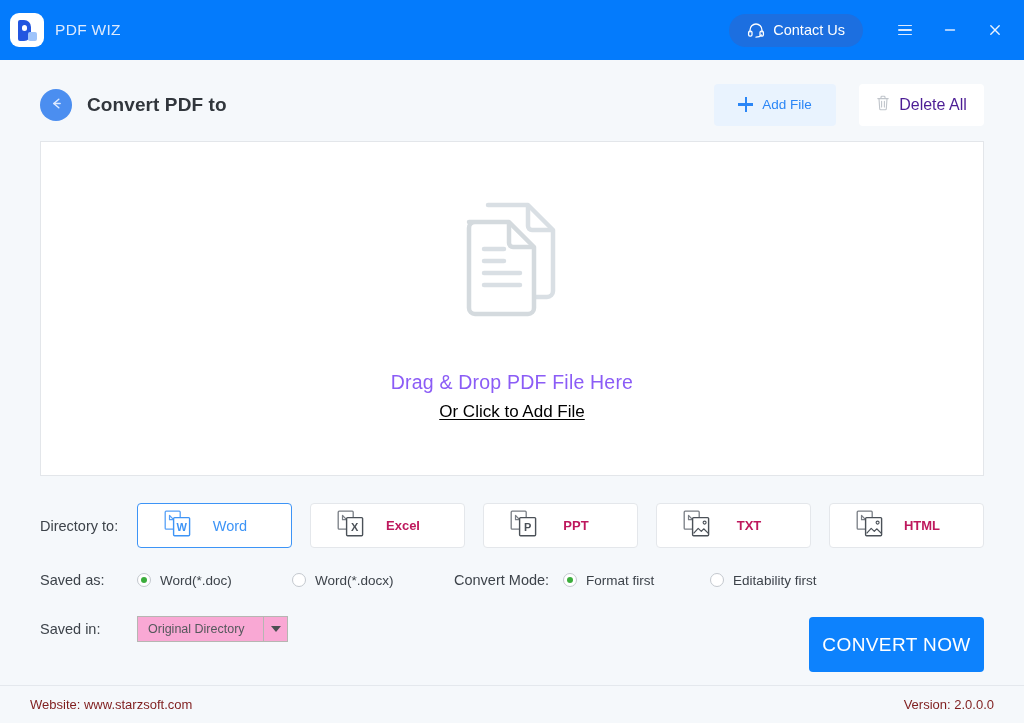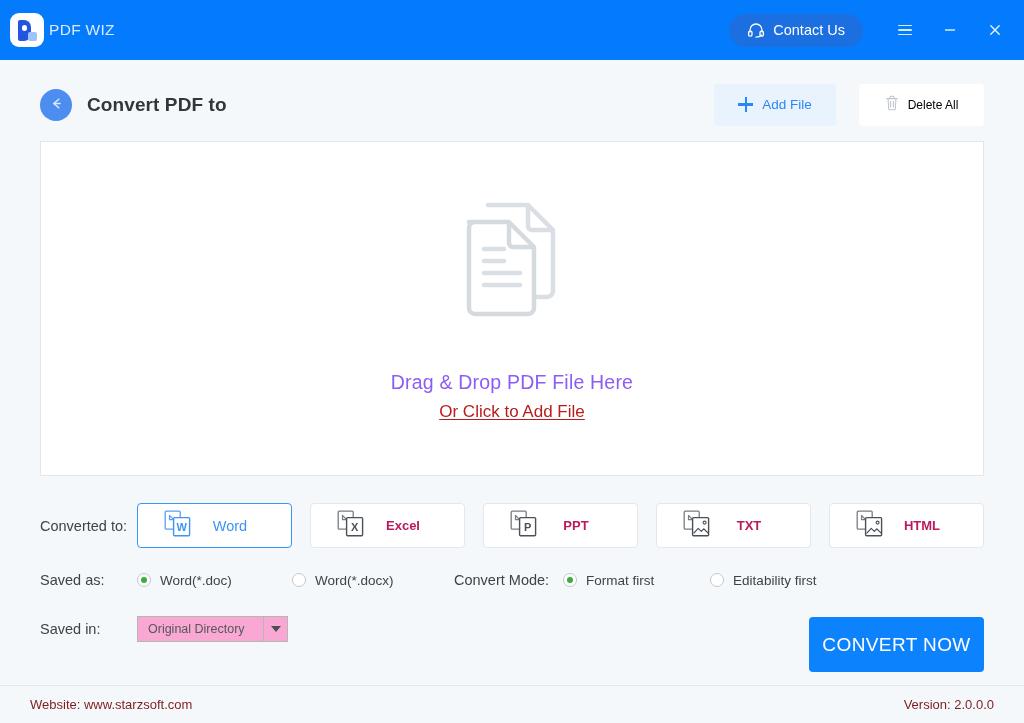--- a/index.html
+++ b/index.html
@@ -17,21 +17,21 @@
   }
 
   
   .titlebar {
     height: 60px; flex: 0 0 60px;
     background: #047bfc;
     display: flex; align-items: center;
     padding: 0 14px 0 10px;
     position: relative;
   }
-  .logo-wrap { display: flex; align-items: center; gap: 5px; }
+  .logo-wrap { display: flex; align-items: center; gap: 11px; }
   .logo-badge {
     width: 34px; height: 34px; border-radius: 9px;
     background: #ffffff;
     display: flex; align-items: center; justify-content: center;
   }
   .logo-glyph { position: relative; width: 19px; height: 21px; }
   .logo-glyph .p-main {
     position: absolute; left: 0; top: 0;
     width: 13px; height: 21px;
     background: #2256e0;
@@ -105,41 +105,41 @@
   .plus-ico::before, .plus-ico::after {
     content: ''; position: absolute; background: #2b86f6;
   }
   .plus-ico::before { left: 0; top: 6.4px; width: 15px; height: 2.2px; }
   .plus-ico::after { top: 0; left: 6.4px; height: 15px; width: 2.2px; }
   .delete-all-btn {
     width: 125px; height: 42px;
     background: #ffffff;
     border: none; border-radius: 4px;
     display: flex; align-items: center; justify-content: center; gap: 9px;
-    color: #000000; font-size: 12px; cursor: pointer;
+    color: #4c1d95; font-size: 16px; cursor: pointer;
     font-family: "Liberation Sans", sans-serif;
   }
 
   
   .dropzone {
     margin: 9px 40px 0 40px;
     height: 335px;
     background: #ffffff;
     border: 1px solid #e3e6ea;
     display: flex; flex-direction: column;
     align-items: center; justify-content: center;
     cursor: pointer;
   }
   .dz-icon { margin-bottom: 44px; margin-left: 4px; }
   .dz-line1 {
     color: #8b5cf6; font-size: 19.5px; letter-spacing: .2px;
     margin-bottom: 8px;
   }
   .dz-line2 {
-    color: #b91c1c; font-size: 17px; text-decoration: underline;
+    color: #000000; font-size: 17px; text-decoration: underline;
     text-underline-offset: 2px;
   }
 
   
   .fmt-row {
     margin: 27px 40px 0 40px;
     display: flex; align-items: center;
   }
   .fmt-label {
     font-size: 14.5px; color: #3d434a;
@@ -321,21 +321,21 @@
         <path d="M14 27h40l25 25v61a6 6 0 0 1-6 6H20a6 6 0 0 1-6-6V33a6 6 0 0 1 6-6z" fill="#ffffff" stroke="#d4dade" stroke-width="4.5" stroke-linejoin="round"></path>
         <path d="M54 27v21a4 4 0 0 0 4 4h21" stroke="#d4dade" stroke-width="4.5" stroke-linejoin="round"></path>
         <path d="M29 54h20M29 66h20M29 78h36M29 90h36" stroke="#d9dfe4" stroke-width="4.5" stroke-linecap="round"></path>
       </svg>
     </div>
     <div class="dz-line1">Drag &amp; Drop PDF File Here</div>
     <div class="dz-line2">Or Click to Add File</div>
   </div>
 
   <div class="fmt-row">
-    <span class="opt-label fmt-label">Converted to:</span>
+    <span class="opt-label fmt-label">Directory to:</span>
     <div class="fmt-btns">
 
       <div class="fmt-btn selected">
         <span class="fmt-ico">
           <svg width="27" height="27" viewBox="0 0 27 27" fill="none">
             <rect x="1.2" y="1.2" width="15" height="18" rx="1" fill="#ffffff" stroke="#56a0f7" stroke-width="1.3"></rect>
             <path d="M5.5 5.5v4.2h4.2" stroke="#56a0f7" stroke-width="1.2" stroke-linecap="round" stroke-linejoin="round"></path>
             <path d="M5.5 5.5l4.4 4.4" stroke="#56a0f7" stroke-width="1.2" stroke-linecap="round"></path>
             <rect x="9.6" y="7.6" width="16" height="18.2" rx="1" fill="#ffffff" stroke="#3d94f6" stroke-width="1.4"></rect>
             <text x="17.6" y="21" font-family="Liberation Sans, sans-serif" font-size="11" font-weight="bold" fill="#3d94f6" text-anchor="middle">W</text>

